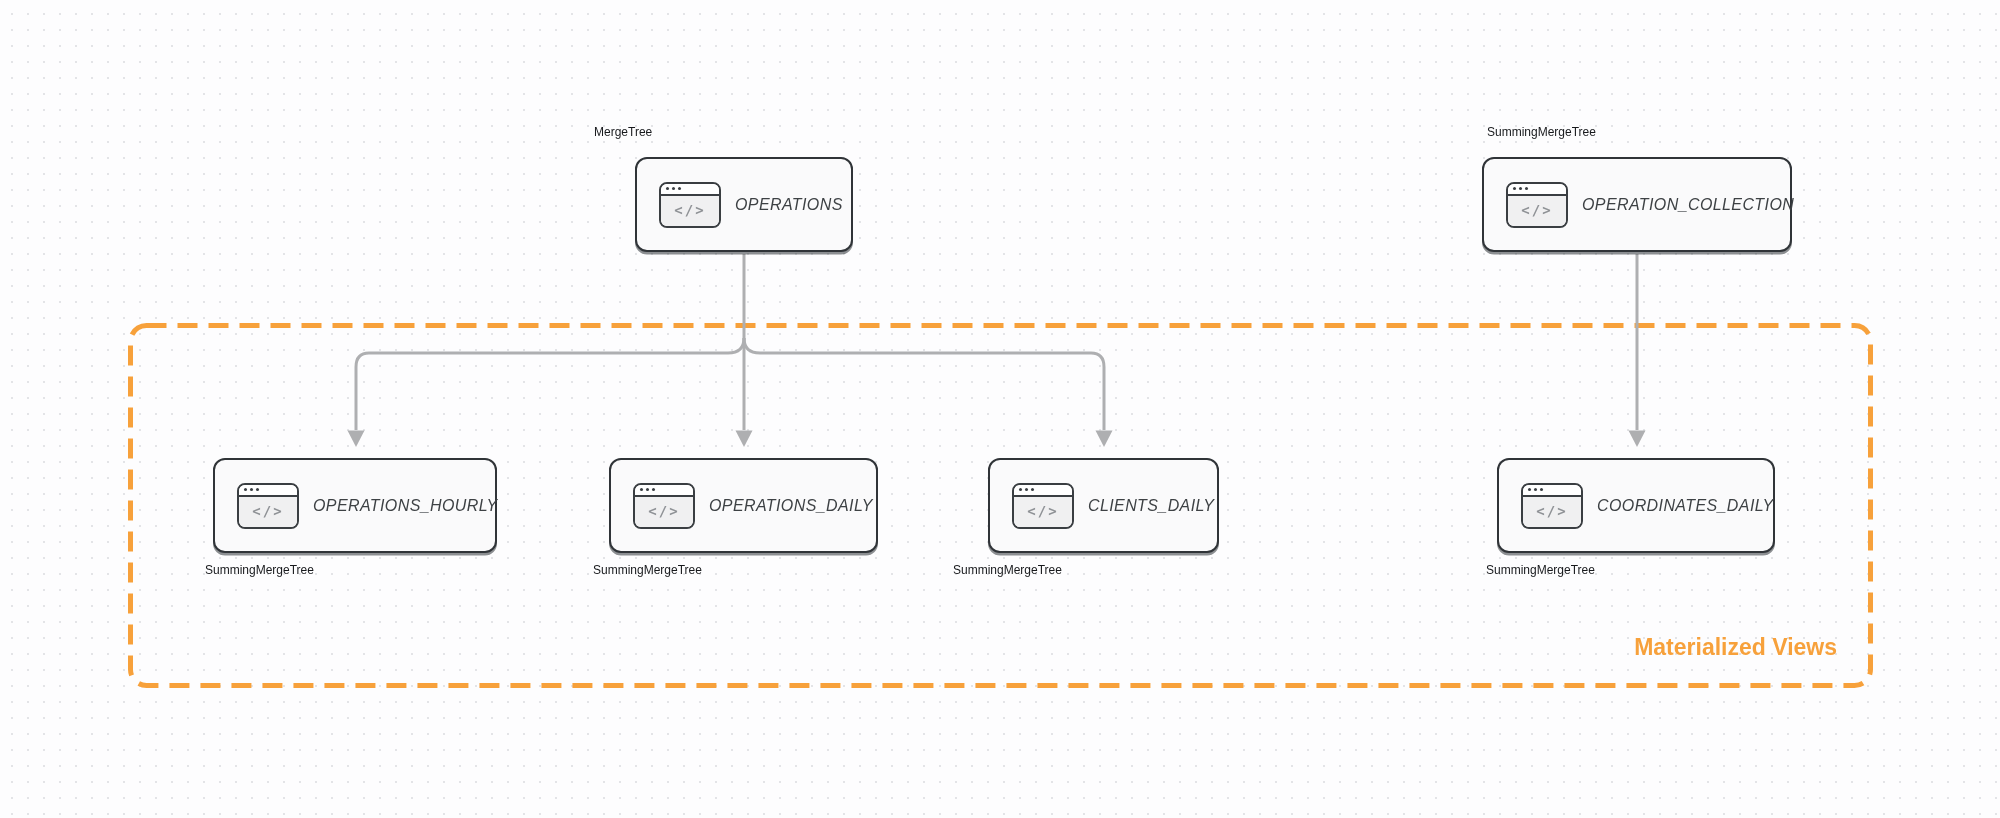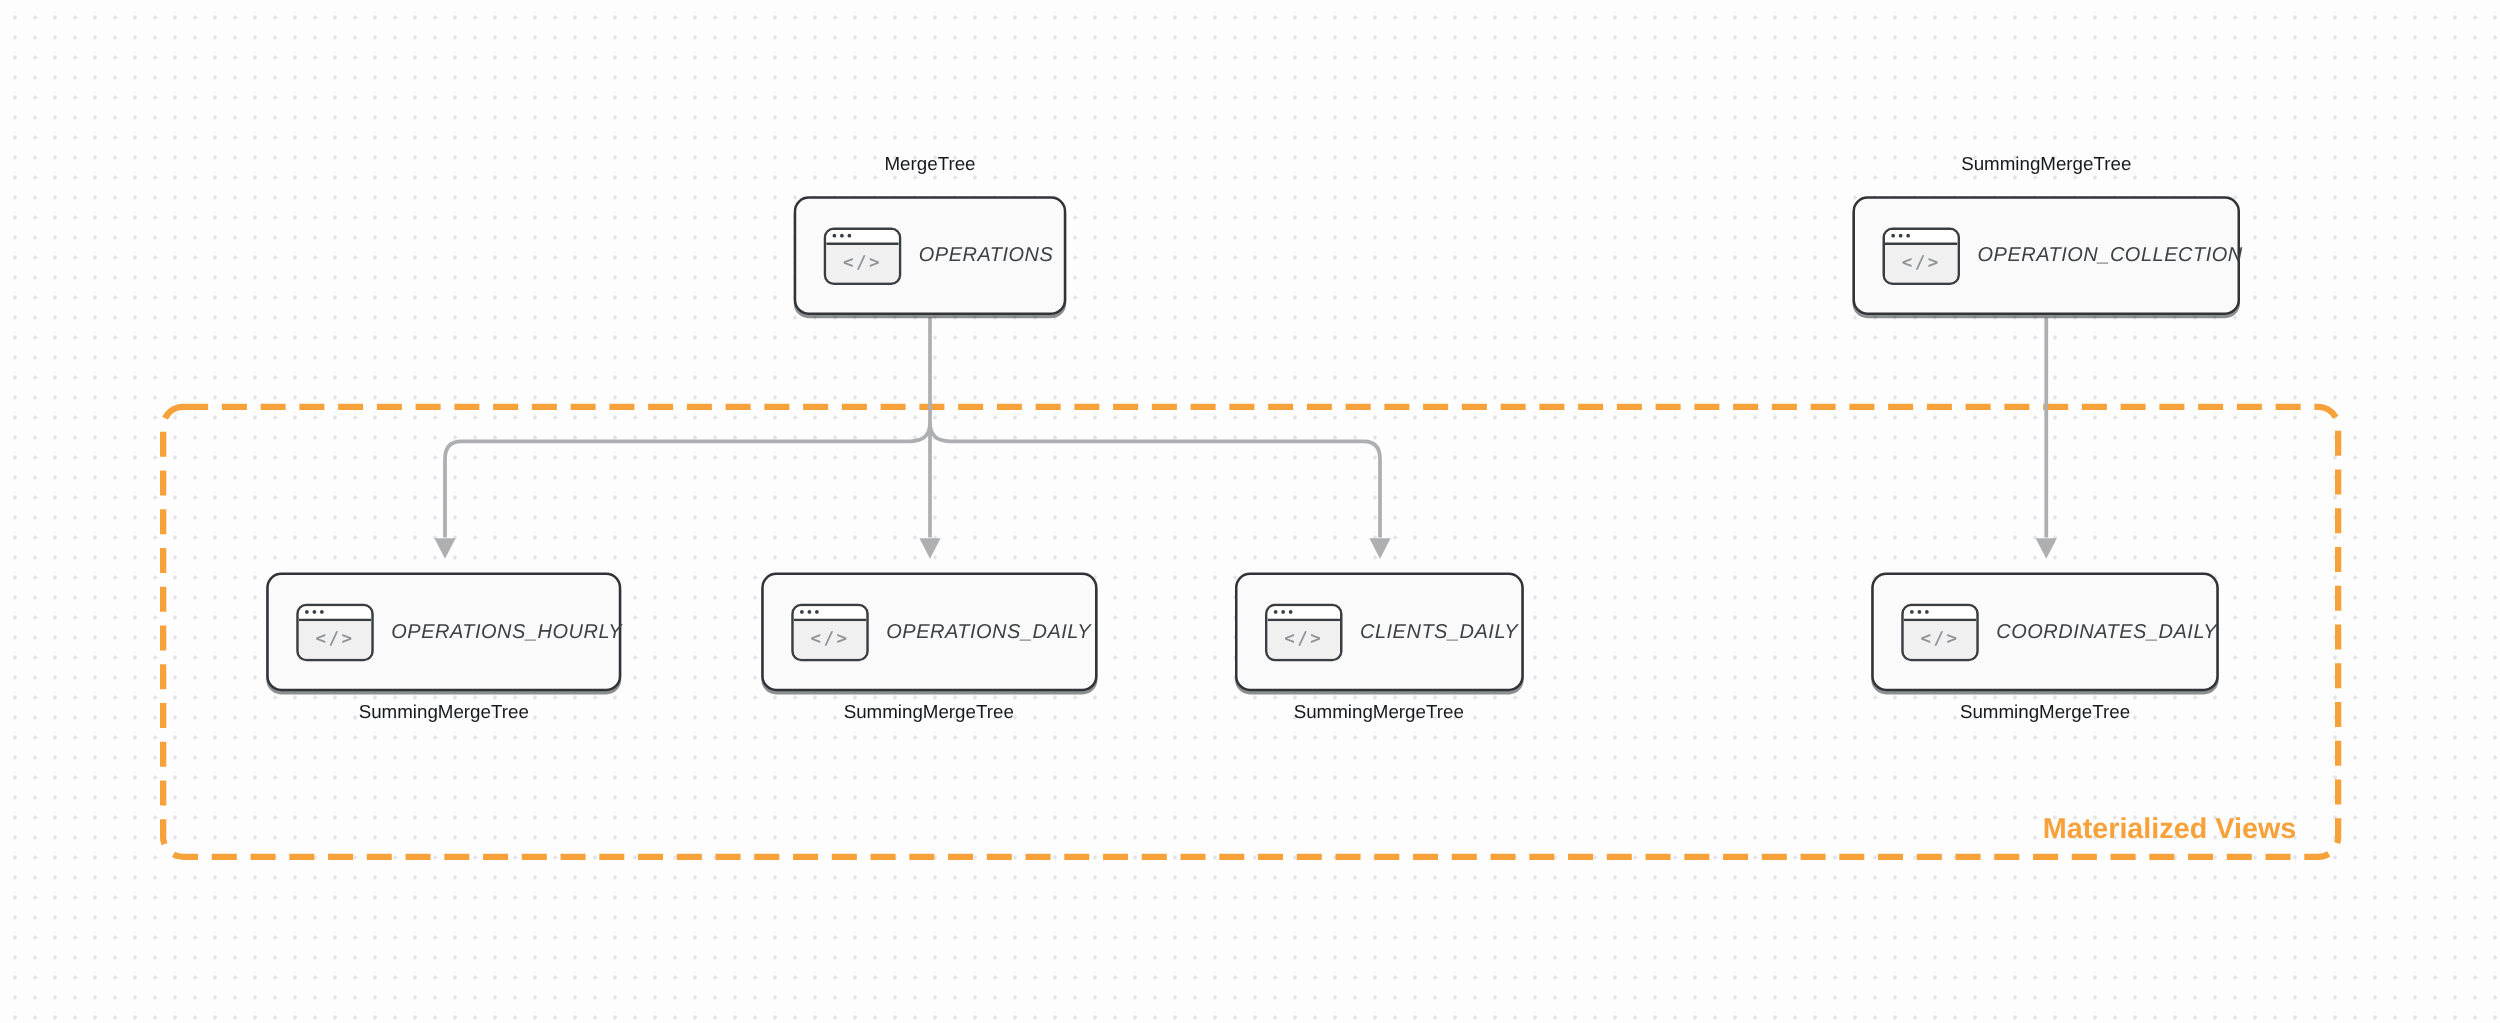--- a/index.html
+++ b/index.html
@@ -73,33 +73,33 @@
     font-style:italic;
     font-size:16px;
     color:var(--table-ink);
     letter-spacing:.4px;
     white-space:nowrap;
     text-align:center;
   }
   .engine-label{
     position:absolute;
     width:300px;height:20px;line-height:20px;
-    text-align:center;
-    font-size:15px;color:var(--ink);
+    text-align:left;
+    font-size:12px;color:var(--ink);
     white-space:nowrap;
   }
   .el-operations{left:594px;top:122px;}
   .el-operation-collection{left:1487px;top:122px;}
   .el-operations-hourly{left:205px;top:560px;}
   .el-operations-daily{left:593px;top:560px;}
   .el-clients-daily{left:953px;top:560px;}
   .el-coordinates-daily{left:1486px;top:560px;}
   .group-label{
     position:absolute;
-    right:163px;top:649px;
+    right:163px;top:634px;
     font-size:23px;font-weight:600;
     color:var(--accent-orange);
     white-space:nowrap;
   }
 </style>
 </head>
 <body>
 
 <div class="canvas">
 

